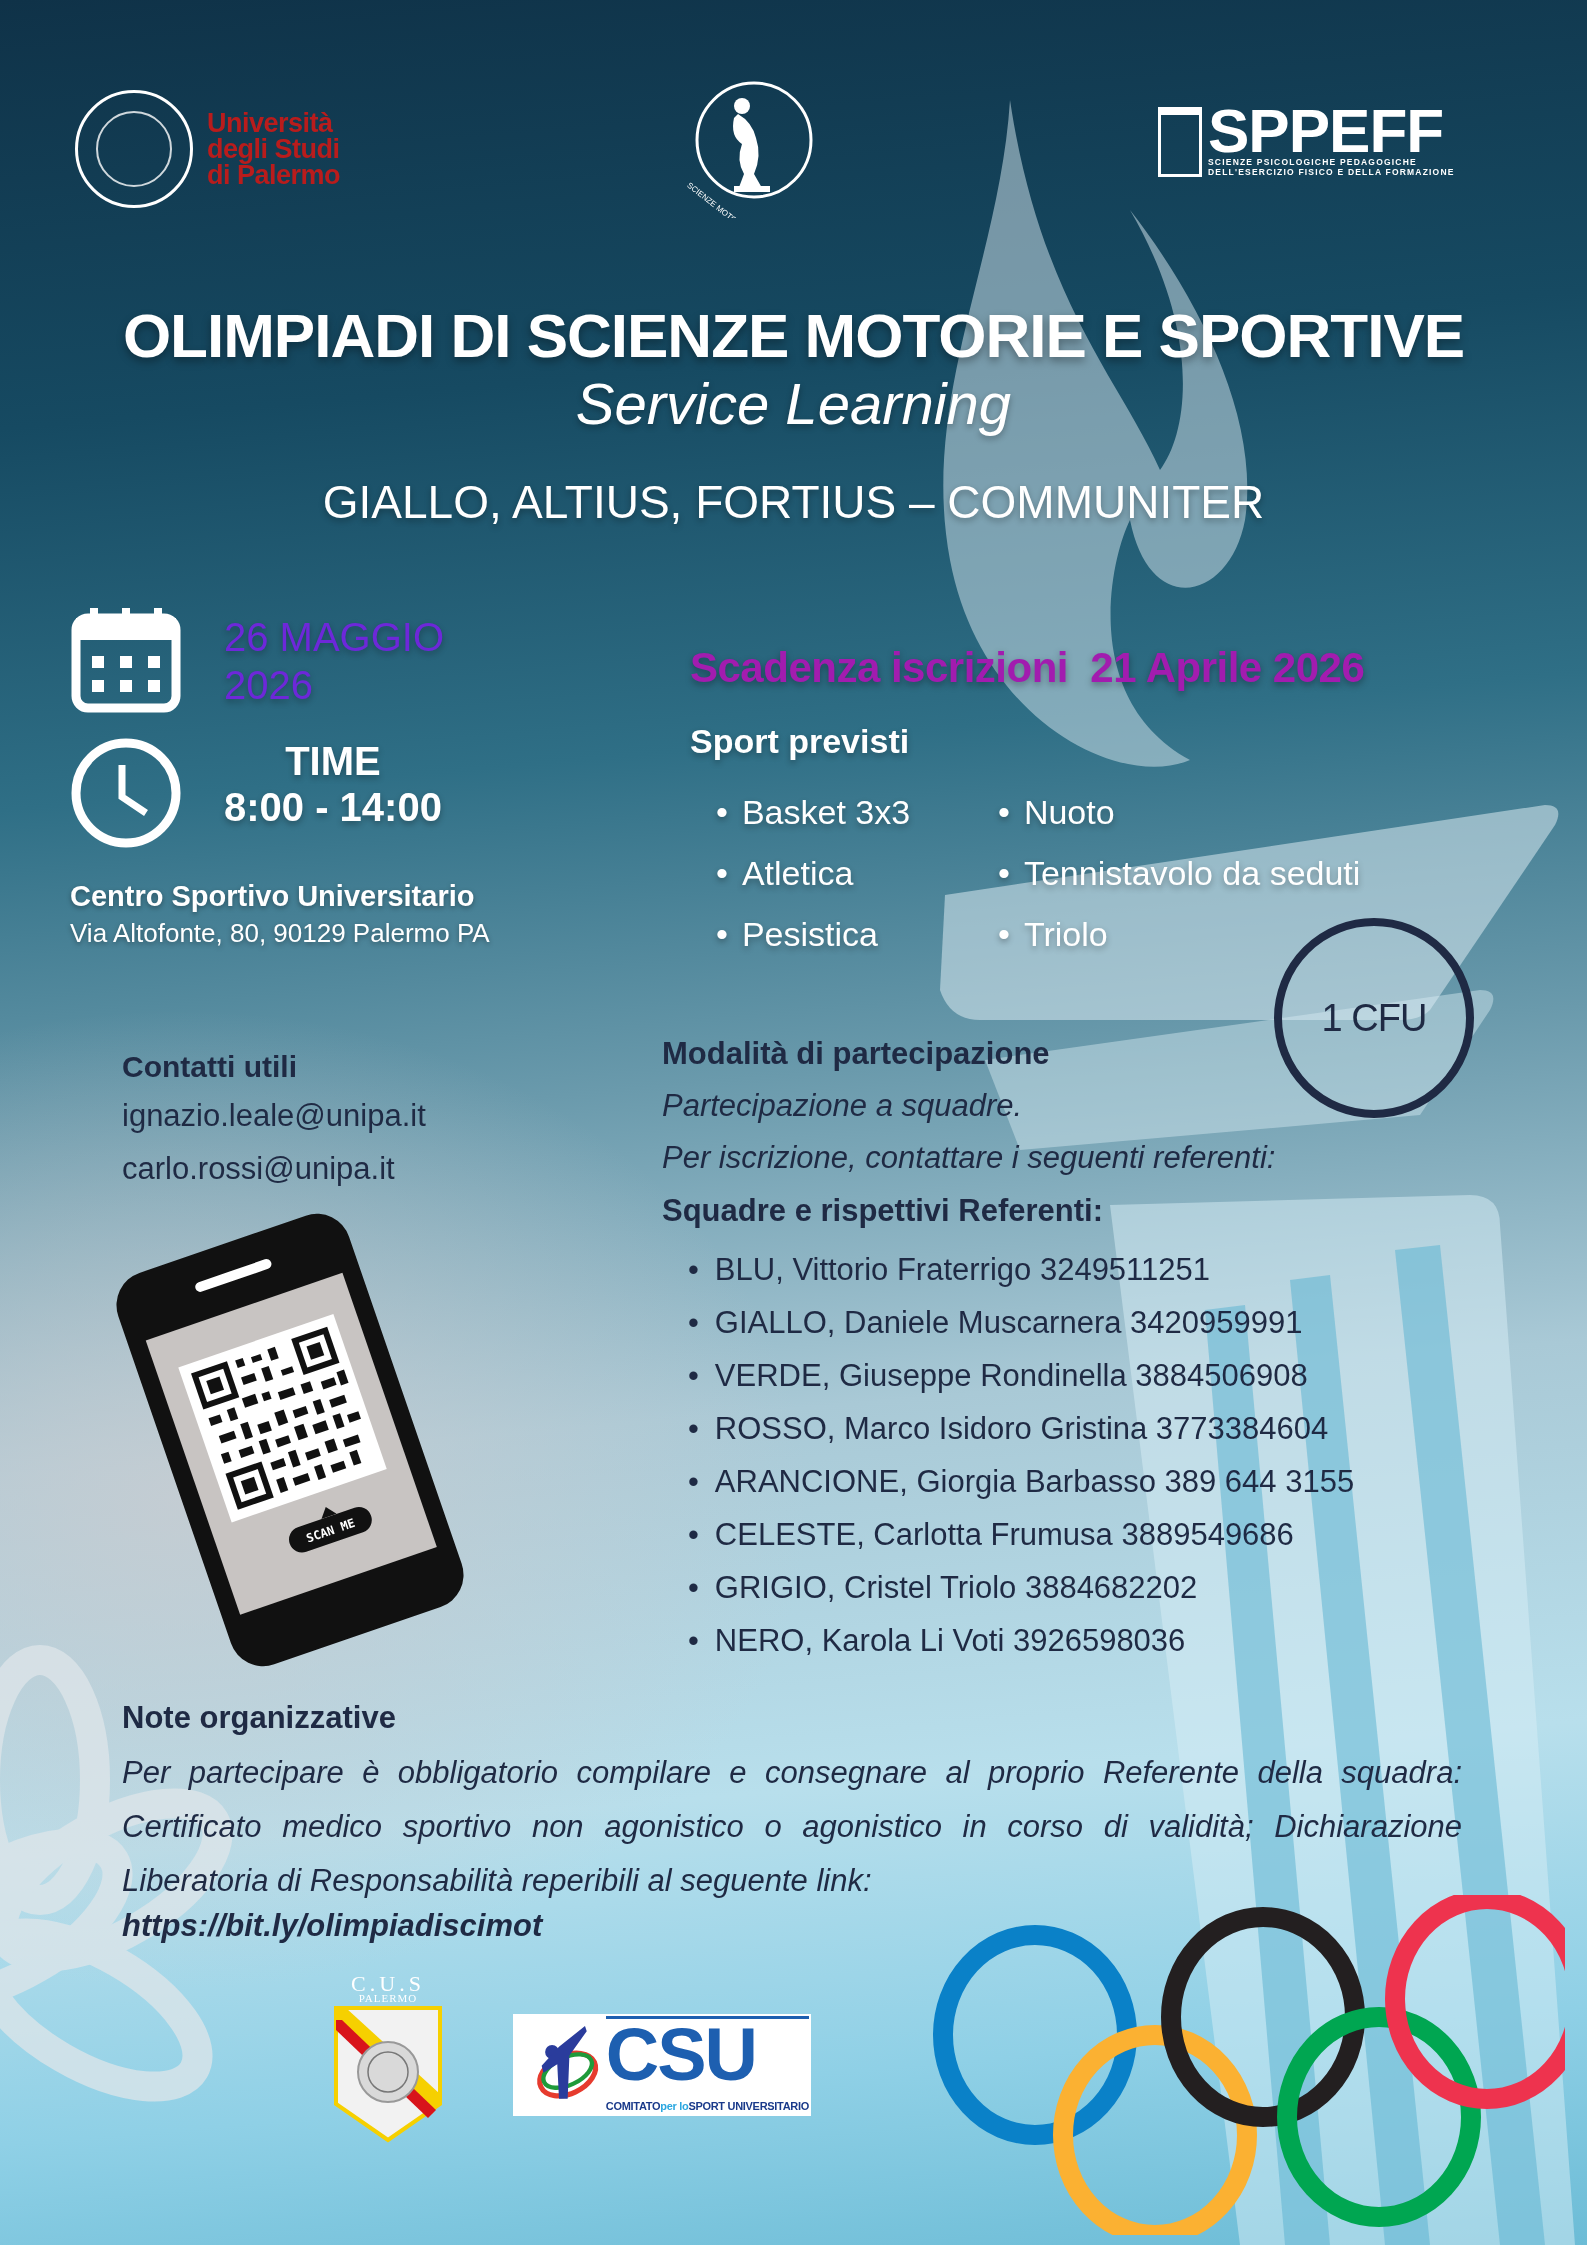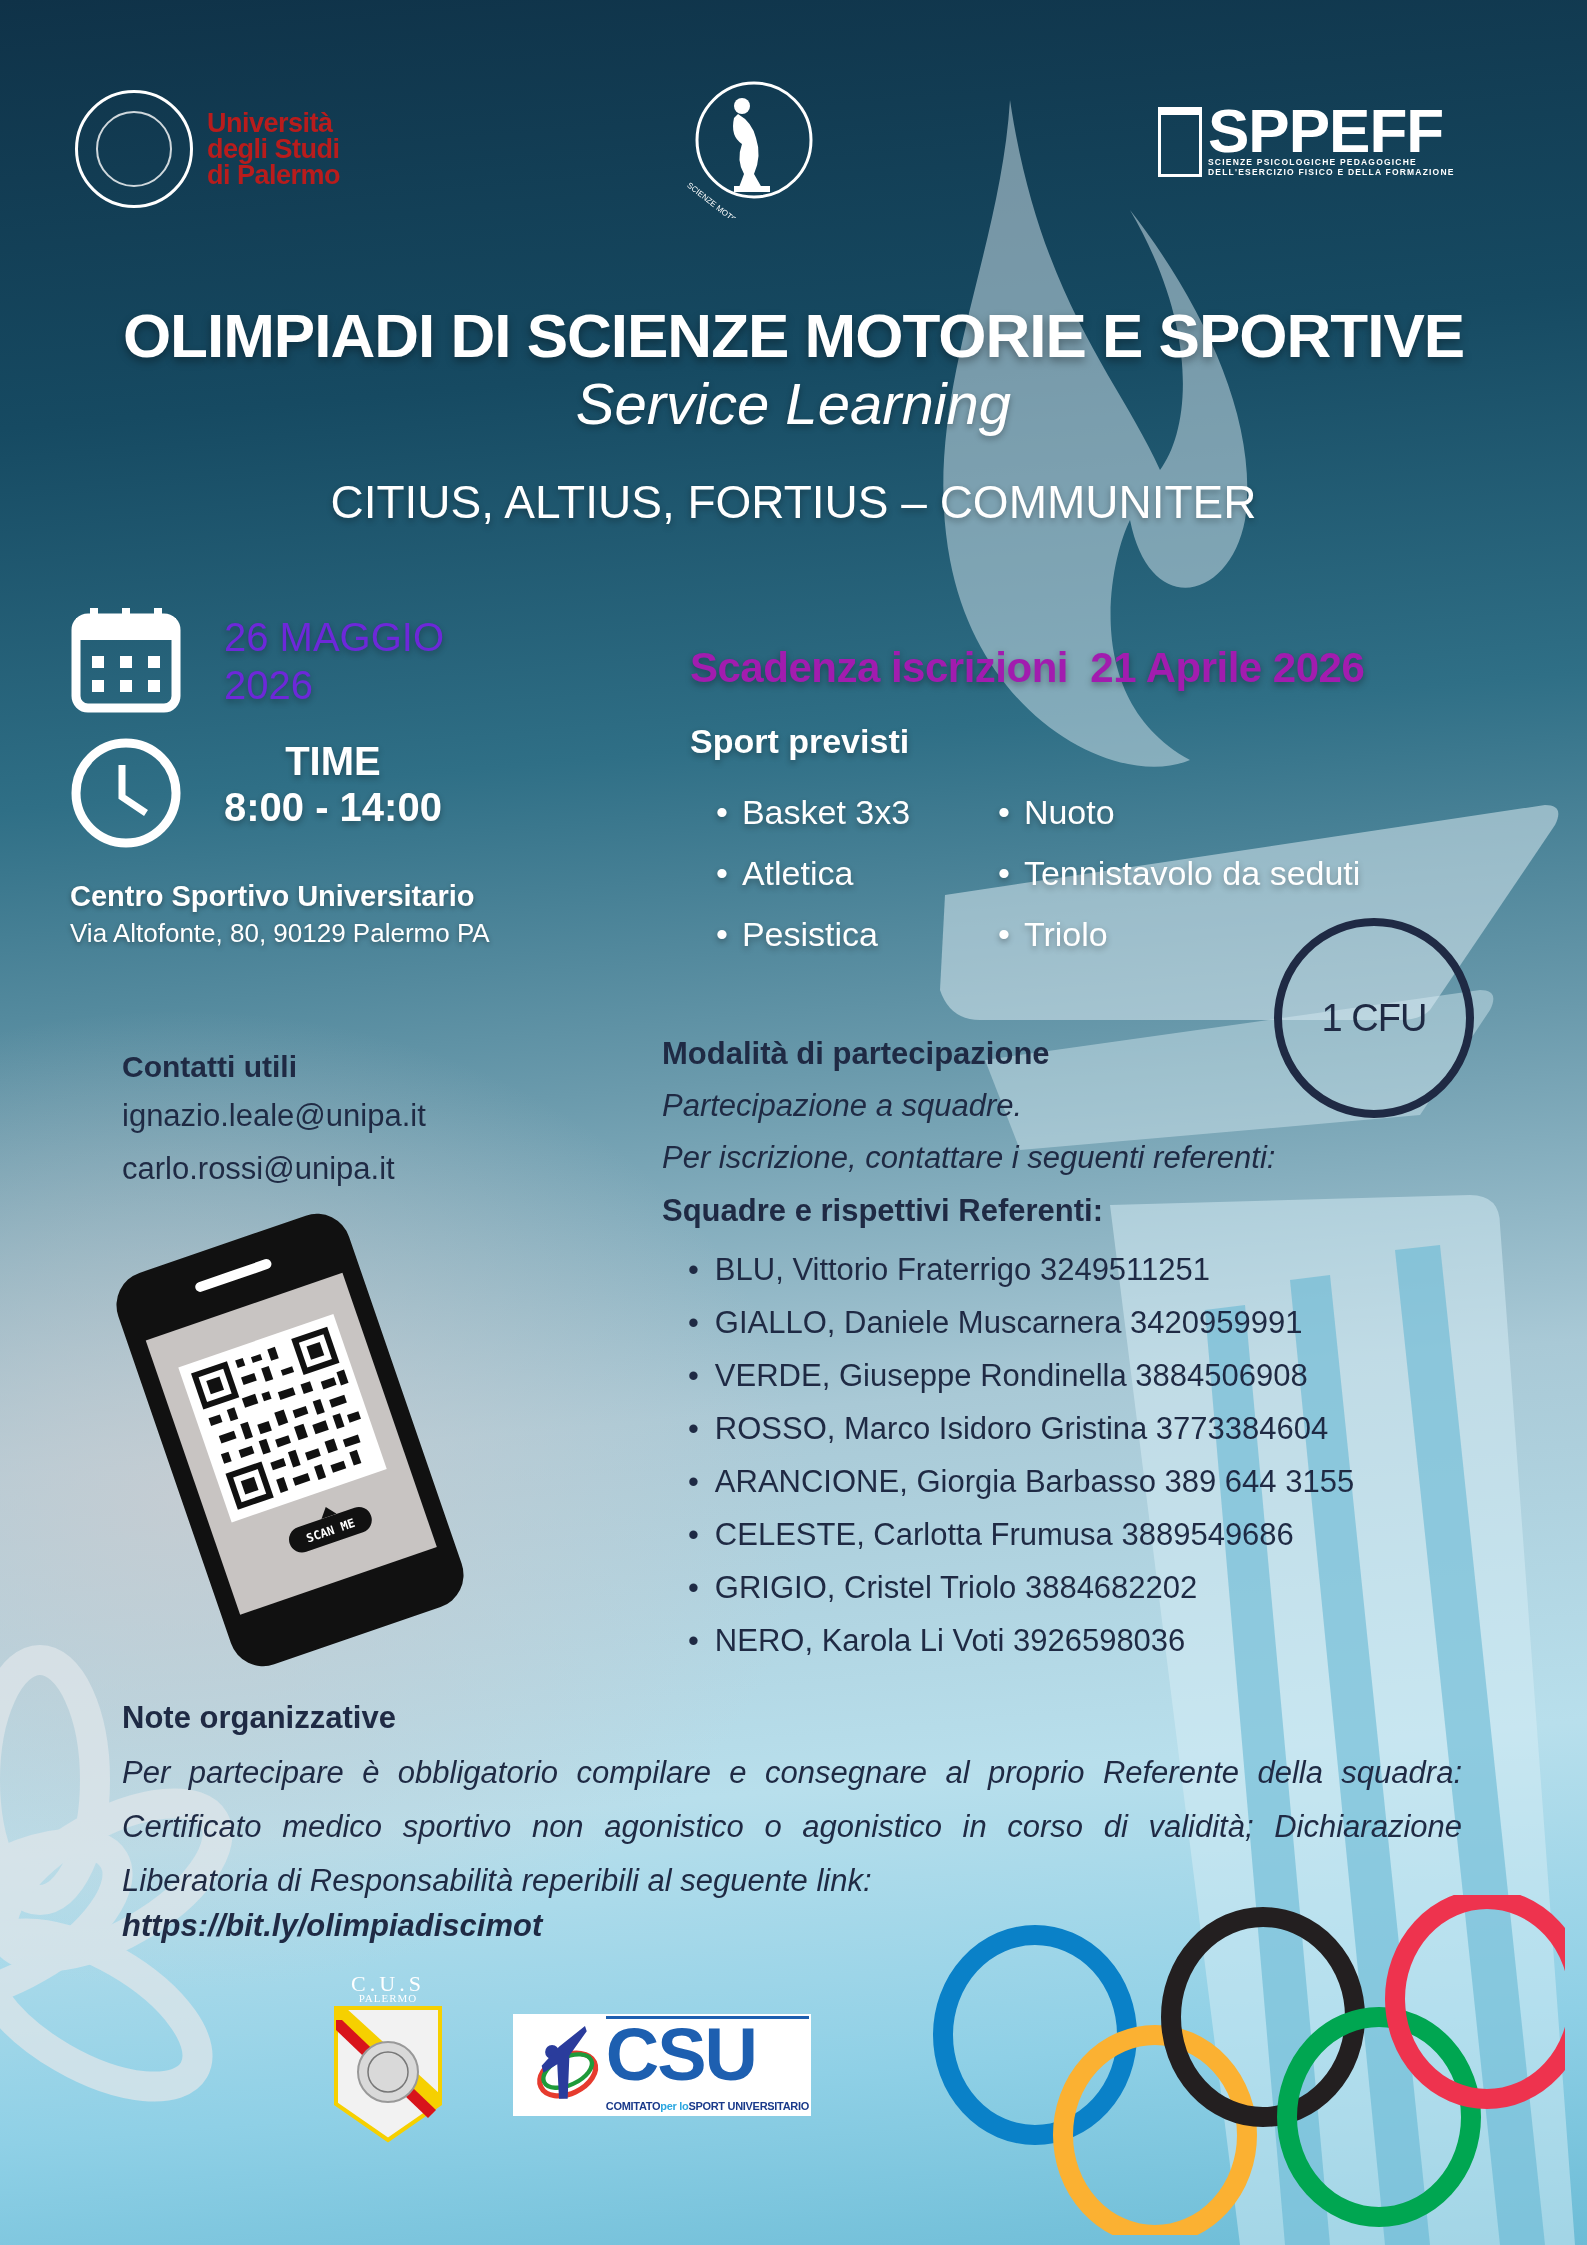--- a/index.html
+++ b/index.html
@@ -128,21 +128,21 @@
   <div class="sppeff-building"></div>
   <div>
     <div class="sppeff-name">SPPEFF</div>
     <div class="sppeff-sub">SCIENZE PSICOLOGICHE PEDAGOGICHE</div>
     <div class="sppeff-sub">DELL'ESERCIZIO FISICO E DELLA FORMAZIONE</div>
   </div>
 </div>
 
 <h1 class="abs title-main">OLIMPIADI DI SCIENZE MOTORIE E SPORTIVE</h1>
 <div class="abs title-sub">Service Learning</div>
-<div class="abs motto">CITIUS, ALTIUS, FORTIUS – COMMUNITER</div>
+<div class="abs motto">GIALLO, ALTIUS, FORTIUS – COMMUNITER</div>
 
 <svg class="abs icon-cal" viewBox="0 0 112 108">
   <rect x="6" y="12" width="100" height="90" rx="12" fill="none" stroke="#fff" stroke-width="9"></rect>
   <rect x="6" y="12" width="100" height="22" fill="#fff"></rect>
   <rect x="20" y="2" width="8" height="16" fill="#fff"></rect>
     <rect x="52" y="2" width="8" height="16" fill="#fff"></rect>
     <rect x="84" y="2" width="8" height="16" fill="#fff"></rect>
   <rect x="22" y="50" width="12" height="12" fill="#fff"></rect>
     <rect x="50" y="50" width="12" height="12" fill="#fff"></rect>
     <rect x="78" y="50" width="12" height="12" fill="#fff"></rect>

